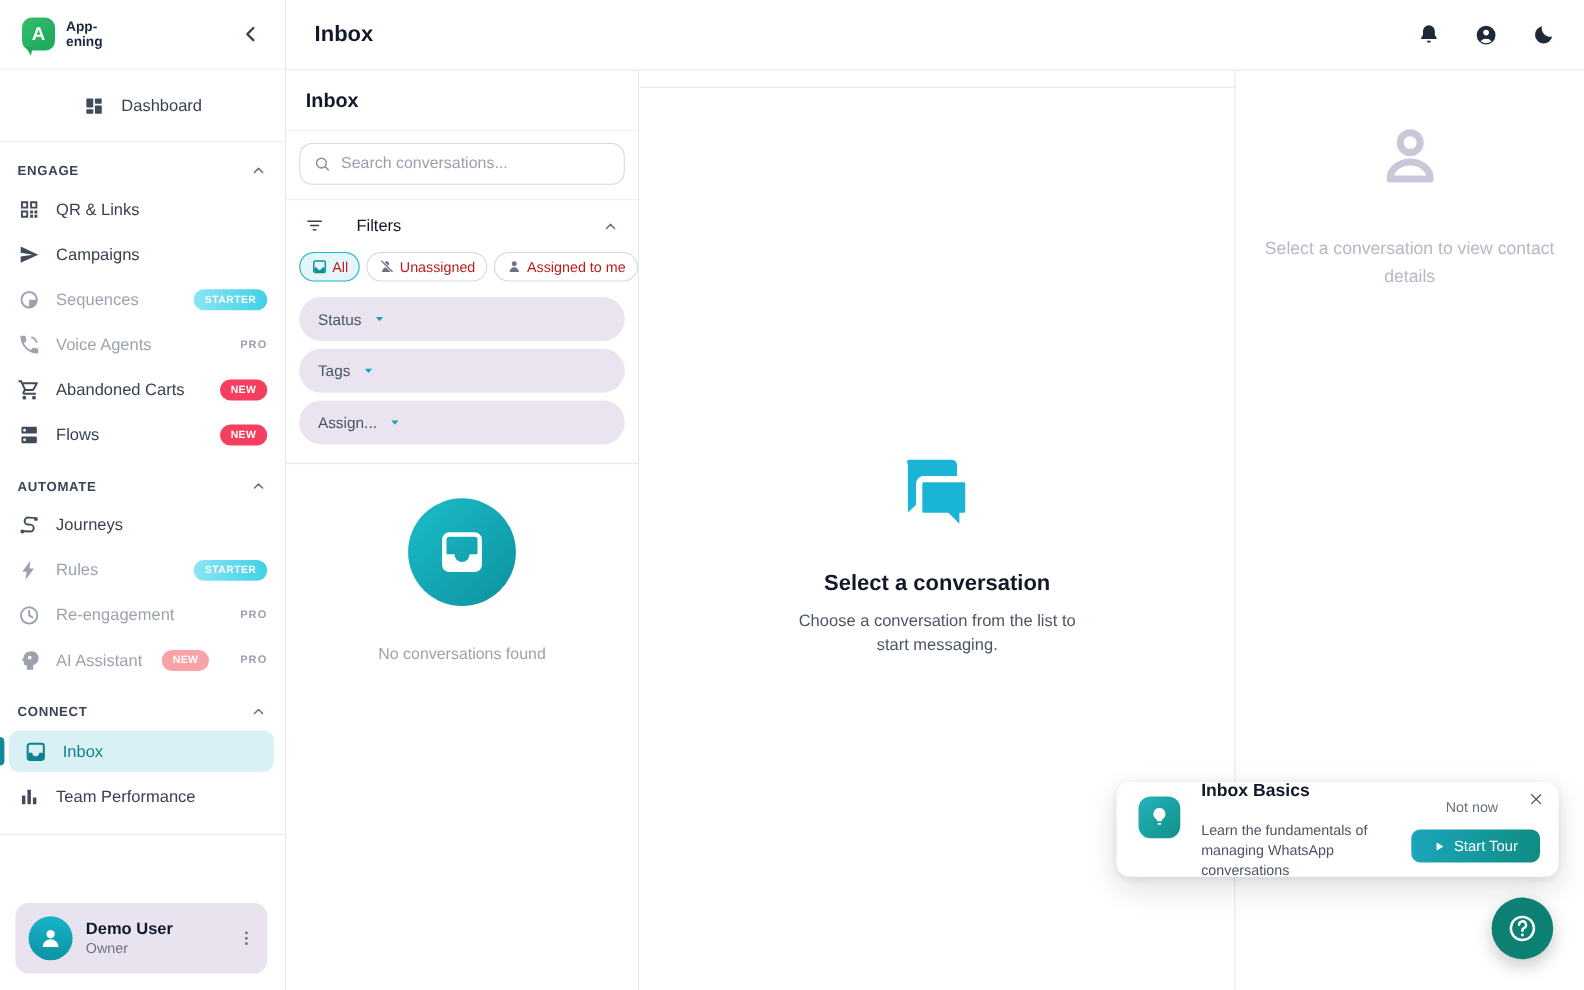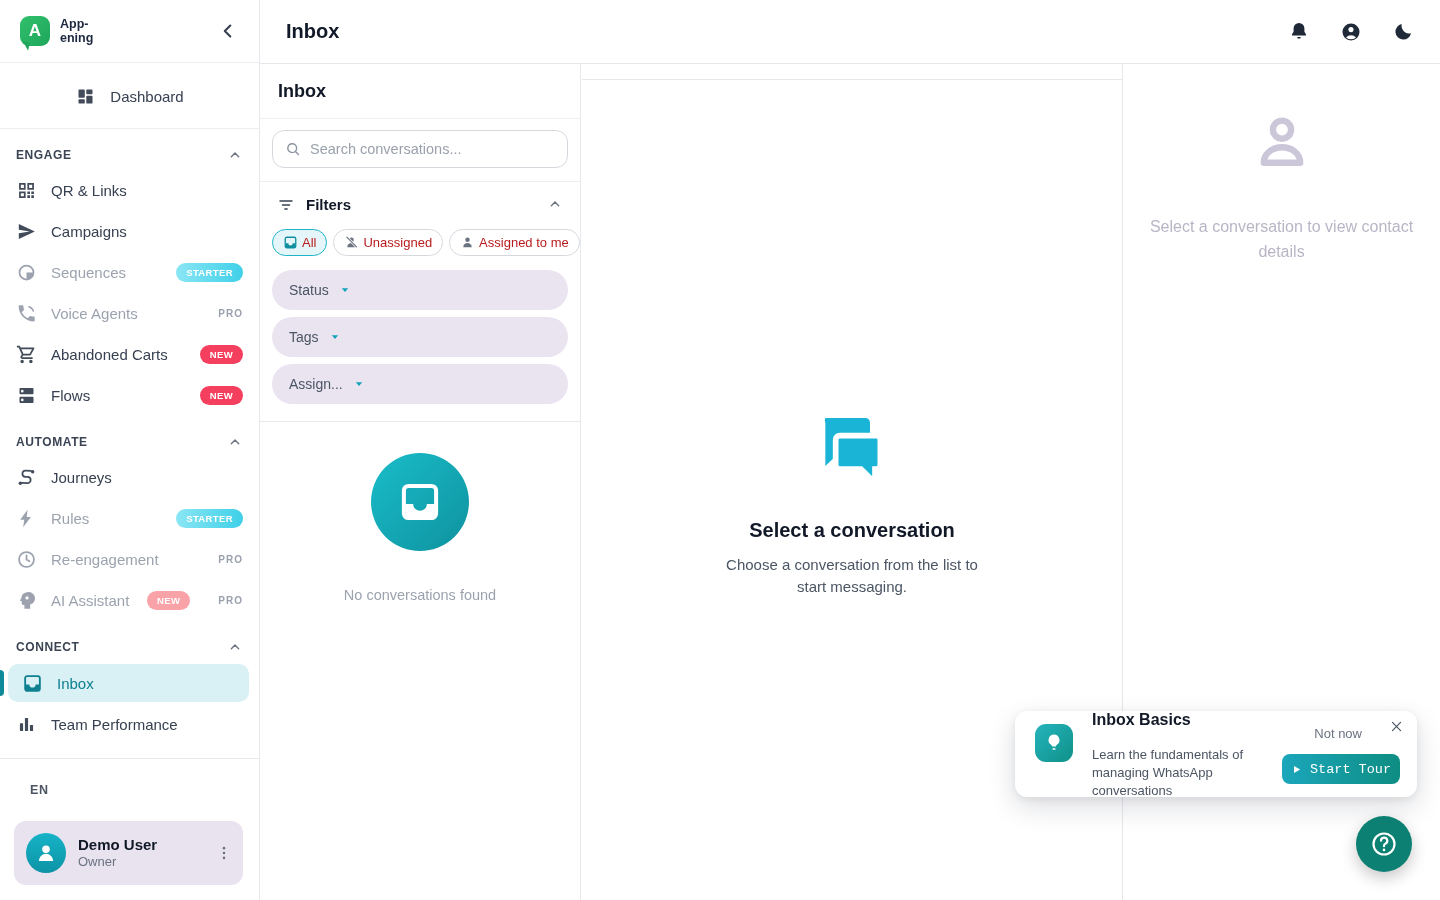--- a/index.html
+++ b/index.html
@@ -56,21 +56,21 @@
 
   
   .conv { position:absolute; left:260px; top:64px; width:321px; bottom:0; background:#fff; border-right:1px solid #e7e8ec; }
   .conv-title { height:55px; display:flex; align-items:center; padding:0 18px; font-size:18px; font-weight:700; color:#111827; border-bottom:1px solid #f0f1f4; }
   .search-wrap { padding:11px 12px 13px; border-bottom:1px solid #eceef1; }
   .search-box { height:38px; border:1px solid #d5d9de; border-radius:12px; display:flex; align-items:center; gap:9px; padding:0 12px; }
   .search-box .icon { width:16px; height:16px; color:#8b939e; }
   .search-box input { border:none; outline:none; flex:1; font-size:14.5px; font-family:inherit; color:#111827; background:transparent; }
   .search-box input::placeholder { color:#9aa1ac; }
   .filters { padding:14px 12px 17px; border-bottom:1px solid #e7e8ec; }
-  .filters-head { display:flex; align-items:flex-start; gap:11px; padding:0 5px; font-size:15px; font-weight:700; color:#111827; }
+  .filters-head { display:flex; align-items:flex-end; gap:29px; padding:0 5px; font-size:15px; font-weight:400; color:#111827; }
   .filters-head .ficon { width:18px; height:18px; color:#374151; }
   .filters-head .chev { margin-left:auto; width:16px; height:16px; color:#6b7280; cursor:pointer; }
   .chips { display:flex; gap:6px; margin-top:15px; }
   .chip { height:27px; border:1px solid #d5d9de; border-radius:14px; background:#fff; display:flex; align-items:center; gap:4px; padding:0 10px; font-size:13px; color:#b91c1c; white-space:nowrap; cursor:pointer; }
   .chip .icon { width:15px; height:15px; color:#6b7280; }
   .chip.active { border:1.5px solid #1fb4c7; background:#e4f6f9; }
   .chip.active .icon { color:#118ea0; }
   .drops { display:flex; gap:7px; margin-top:14px;flex-direction:column; }
   .drop { height:40px; border-radius:20px; background:#eae4f1; display:flex; align-items:center; gap:9px; padding:0 17px; font-size:14px; color:#4b5563; cursor:pointer; }
   .drop .icon { width:14px; height:14px; color:#12a3b8; }
@@ -93,21 +93,21 @@
   .contact-msg { margin:40px auto 0; font-size:16px; color:#b9b5c6; line-height:1.55; max-width:292px; }
 
   
   .tour-card { position:absolute; left:1015px; top:711px; width:402px; height:86px; background:#fff; border-radius:12px; box-shadow:0 10px 28px rgba(15,23,42,.14), 0 2px 8px rgba(15,23,42,.08); z-index:6; }
   .tc-icon { position:absolute; left:20px; top:13px; width:38px; height:38px; border-radius:11px; background:linear-gradient(135deg,#25b4bc,#0f9189); color:#fff; display:flex; align-items:center; justify-content:center; }
   .tc-icon .icon { width:22px; height:22px; }
   .tc-title { position:absolute; left:77px; top:0; font-size:16px; font-weight:700; color:#111827; }
   .tc-desc { position:absolute; left:77px; top:35px; width:178px; font-size:13px; color:#4b5563; line-height:1.4; }
   .tc-notnow { position:absolute; right:55px; top:15px; font-size:13px; color:#6b7280; cursor:pointer; }
   .tc-close { position:absolute; right:13px; top:8px; width:15px; height:15px; color:#4b5563; cursor:pointer; }
-  .tc-start { position:absolute; right:17px; top:43px; height:30px; border:none; border-radius:8px; padding:0 9px; display:flex; align-items:center; gap:8px; background:linear-gradient(90deg,#1ba6bb,#0e8d82); color:#fff; font-size:13.5px; font-family:Liberation Mono, monospace; cursor:pointer; }
+  .tc-start { position:absolute; right:17px; top:43px; height:30px; border:none; border-radius:8px; padding:0 20px; display:flex; align-items:center; gap:8px; background:linear-gradient(90deg,#1ba6bb,#0e8d82); color:#fff; font-size:13.5px; font-family:Liberation Sans, sans-serif; cursor:pointer; }
   .tc-start .icon { width:11px; height:11px; }
 
   
   .fab { position:absolute; left:1356px; top:816px; width:56px; height:56px; border-radius:50%; background:#0c8173; color:#fff; display:flex; align-items:center; justify-content:center; box-shadow:0 6px 16px rgba(0,0,0,.22); z-index:7; cursor:pointer; }
   .fab .icon { width:28px; height:28px; }
 </style>
 </head>
 <body>
 
 <aside class="sidebar">
@@ -280,21 +280,20 @@
         <span class="nicon icon">
           <svg viewBox="0 0 24 24" fill="none" stroke="currentColor" stroke-width="1.9">
             <rect x="3.8" y="5" width="16.4" height="14" rx="1.2"></rect>
             <path d="M3.8 10.2h16.4M9.3 5v14M14.8 5v14"></path>
           </svg>
         </span>
         <span class="nlabel">Activity Heatmap</span>
       </div>
     </nav>
   <div class="sidebar-bottom">
-    <div class="lang">EN</div>
     <div class="user-card">
       <div class="avatar">
           <span class="icon">
             <svg viewBox="0 0 24 24" fill="currentColor">
               <circle cx="12" cy="8.2" r="3.8"></circle>
               <path d="M4.8 20a7.2 7.2 0 0 1 14.4 0z"></path>
             </svg>
           </span>
         </div>
       <div class="user-meta">

